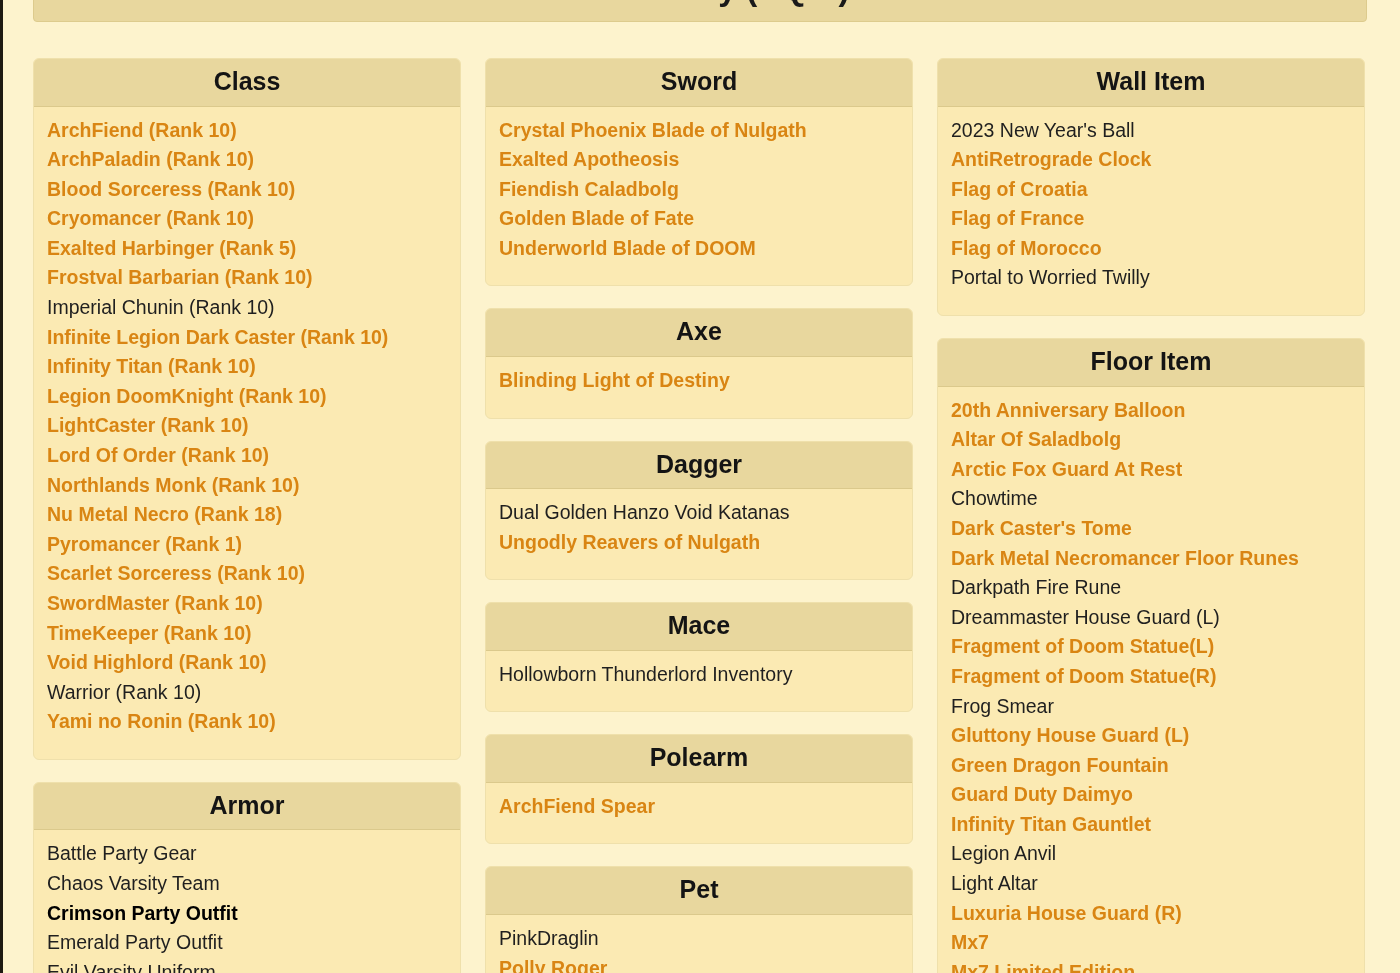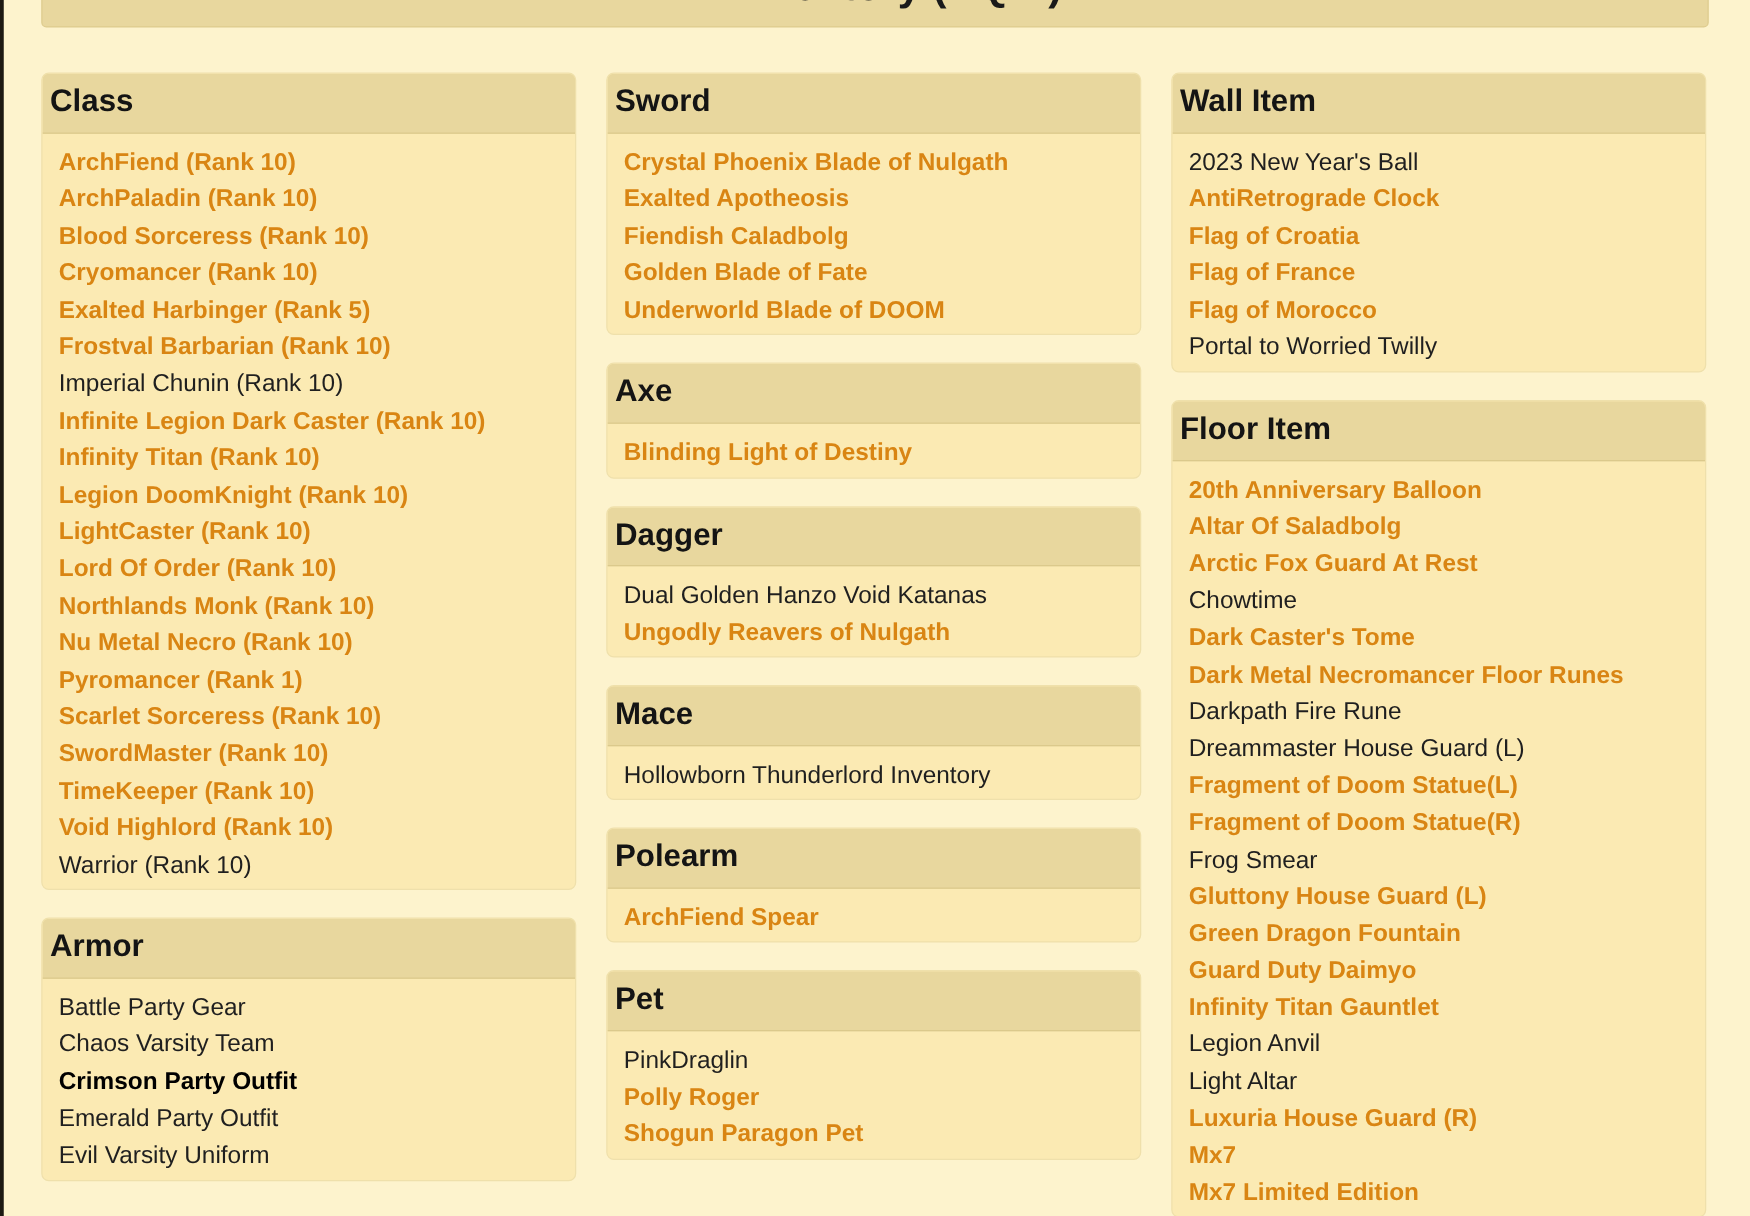--- a/index.html
+++ b/index.html
@@ -75,28 +75,29 @@
     background: #fbeab3;
     border: 1px solid #efe0ab;
     border-radius: 6px;
     margin-bottom: 22px;
     overflow: hidden;
     box-shadow: 0 0 0 0 rgba(0,0,0,0);
   }
   .card-header {
     background: #e8d79e;
     border-bottom: 1px solid #dbc98c;
+    text-align: center;
     padding: 9px 6px 10px 6px;
     font-size: 25px;
     font-weight: bold;
     color: #141414;
     line-height: 1.1;
   }
   .card-body {
-    padding: 9px 13px 4px 13px;
+    padding: 9px 13px 22px 13px;
   }
   .item {
     font-size: 19.5px;
     line-height: 29.6px;
     color: #1f1f1f;
     white-space: nowrap;
     overflow: hidden;
   }
   .item.link {
     color: #d98513;
@@ -132,27 +133,28 @@
             <div class="item link">Cryomancer (Rank 10)</div>
             <div class="item link">Exalted Harbinger (Rank 5)</div>
             <div class="item link">Frostval Barbarian (Rank 10)</div>
             <div class="item">Imperial Chunin (Rank 10)</div>
             <div class="item link">Infinite Legion Dark Caster (Rank 10)</div>
             <div class="item link">Infinity Titan (Rank 10)</div>
             <div class="item link">Legion DoomKnight (Rank 10)</div>
             <div class="item link">LightCaster (Rank 10)</div>
             <div class="item link">Lord Of Order (Rank 10)</div>
             <div class="item link">Northlands Monk (Rank 10)</div>
-            <div class="item link">Nu Metal Necro (Rank 10)</div>
+            <div class="item link">Nu Metal Necro (Rank 18)</div>
             <div class="item link">Pyromancer (Rank 1)</div>
             <div class="item link">Scarlet Sorceress (Rank 10)</div>
             <div class="item link">SwordMaster (Rank 10)</div>
             <div class="item link">TimeKeeper (Rank 10)</div>
             <div class="item link">Void Highlord (Rank 10)</div>
             <div class="item">Warrior (Rank 10)</div>
+            <div class="item link">Yami no Ronin (Rank 10)</div>
           </div>
         </div>
         <div class="card">
           <div class="card-header">Armor</div>
           <div class="card-body">
             <div class="item">Battle Party Gear</div>
             <div class="item">Chaos Varsity Team</div>
             <div class="item visited">Crimson Party Outfit</div>
             <div class="item">Emerald Party Outfit</div>
             <div class="item">Evil Varsity Uniform</div>

